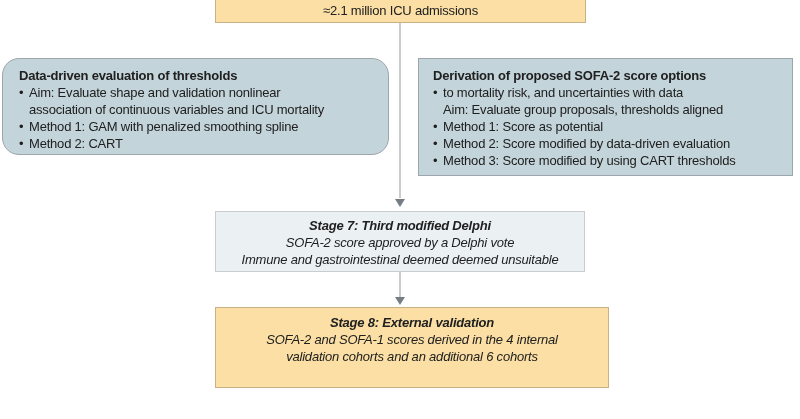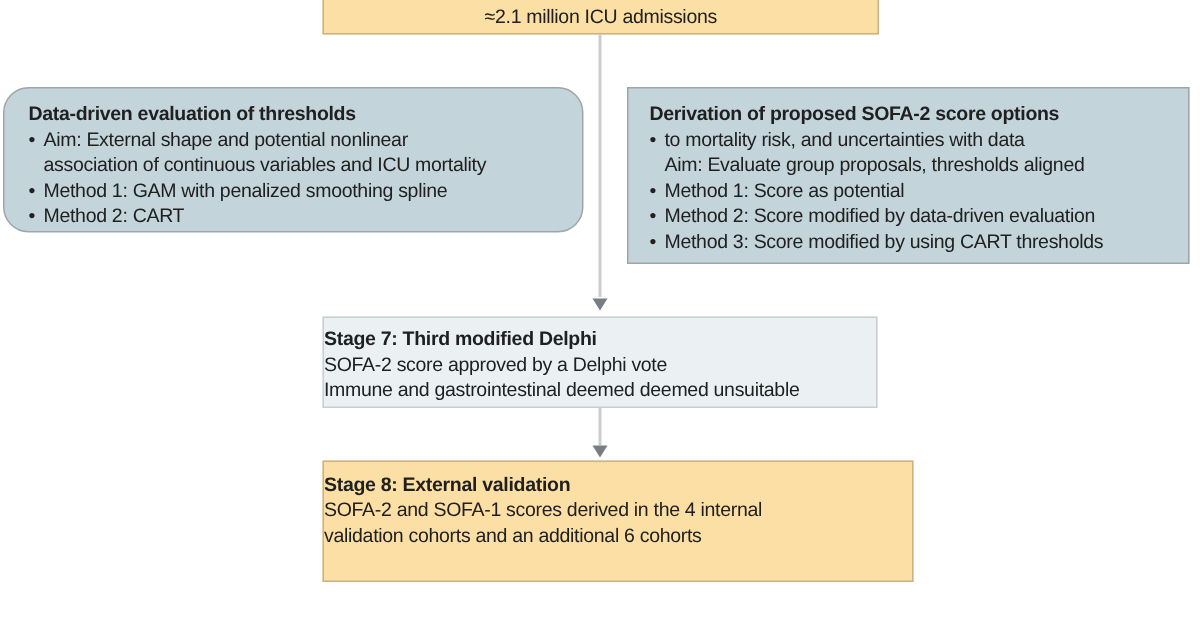--- a/index.html
+++ b/index.html
@@ -6,21 +6,21 @@
   #canvas{
     position:relative;width:800px;height:419px;overflow:hidden;
     font-family:"Liberation Sans",sans-serif;
     font-size:13px;line-height:17px;letter-spacing:-0.2px;color:#202020;
     background:#ffffff;
   }
   .box{position:absolute;box-sizing:border-box;border:1px solid;}
   .orange{background:#FBDFA4;border-color:#C9B183;}
   .blue{background:#C3D4DA;border-color:#9DA7AB;}
   .light{background:#EBF1F3;border-color:#C7CDD1;}
-  .center{text-align:left;}
+  .center{text-align:center;font-style:italic;}
   .b{font-weight:bold;}
   .topbox{
     left:215px;top:-40px;width:371px;height:63px;
     display:flex;flex-direction:column;justify-content:flex-end;
     padding-bottom:3px;text-align:center;
   }
   .leftbox{left:2px;top:58px;width:387px;height:97px;padding:8px 8px 0 16px;border-radius:17px;}
   .rightbox{left:418px;top:58px;width:375px;height:118px;padding:8px 6px 0 14px;}
   .stage7{left:215px;top:211px;width:370px;height:61px;padding-top:5px;}
   .stage8{left:215px;top:307px;width:394px;height:81px;padding-top:6px;}
@@ -49,21 +49,21 @@
   </div>
 
   <div class="vline vline1"></div>
   <div class="arrowhead arrow1"></div>
 
   <div class="box blue leftbox">
     <div class="b">Data-driven evaluation of thresholds</div>
     <div class="bullet">
       <span class="dot">•</span>
       <div class="btext">
-        <div>Aim: External shape and potential nonlinear</div>
+        <div>Aim: Evaluate shape and validation nonlinear</div>
         <div>association of continuous variables and ICU mortality</div>
       </div>
     </div>
     <div class="bullet">
       <span class="dot">•</span>
       <div class="btext">Method 1: GAM with penalized smoothing spline</div>
     </div>
     <div class="bullet">
       <span class="dot">•</span>
       <div class="btext">Method 2: CART</div>

